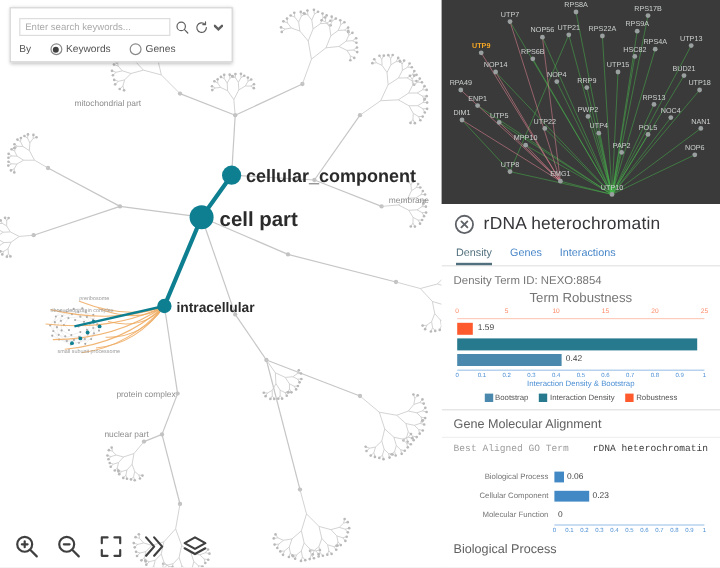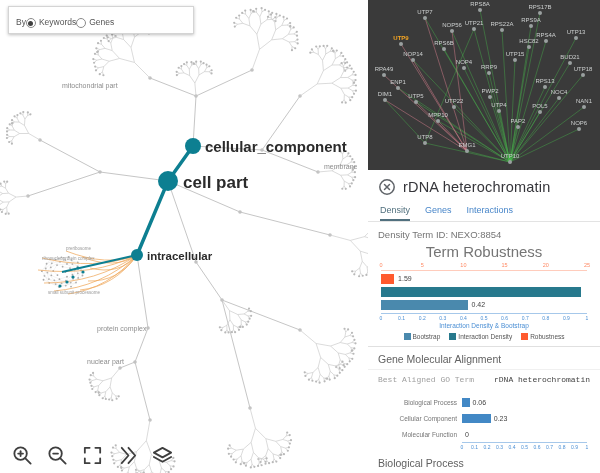--- a/index.html
+++ b/index.html
@@ -18,21 +18,21 @@
 
   
   #search-card{position:absolute;left:8px;top:6px;width:170px;background:#fff;border:1px solid #d4d4d4;
     box-shadow:0 1px 3px rgba(0,0,0,.25);padding:5px 7px 6px;z-index:6;}
   .sc-title{font-size:10px;font-weight:bold;color:#3c3c3c;}
   .sc-row{display:flex;align-items:center;gap:4px;margin-top:3px;}
   .sc-row input{flex:1;min-width:0;border:1px solid #ddd;font-size:8px;padding:2px 4px;color:#333;outline:none;font-family:"Liberation Sans",sans-serif;}
   .sc-row input::placeholder{color:#ababab;}
   .sc-icon{display:flex;cursor:pointer;}
   .sc-icon svg{stroke:#5f5f5f;fill:none;stroke-width:2;stroke-linecap:round;}
-  .sc-options{display:flex;align-items:center;gap:0;margin-top:5px;font-size:8.5px;color:#555;}
+  .sc-options{display:flex;align-items:center;gap:16px;margin-top:5px;font-size:8.5px;color:#555;}
   .radio{width:8px;height:8px;border:1px solid #8a8a8a;border-radius:50%;display:inline-block;margin-right:3px;position:relative;top:1px;}
   .radio.checked::after{content:"";position:absolute;left:1.5px;top:1.5px;right:1.5px;bottom:1.5px;background:#3f3f3f;border-radius:50%;}
   .sc-options label{display:flex;align-items:flex-start;cursor:pointer;}
 
   
   #zoom-toolbar{position:absolute;left:10px;bottom:5px;display:flex;gap:10px;z-index:6;}
   .tb-btn{width:25px;height:25px;display:flex;align-items:center;justify-content:center;cursor:pointer;}
   .tb-btn svg{stroke:#3f3f3f;fill:none;stroke-width:1.9;stroke-linecap:round;stroke-linejoin:round;}
 
   
@@ -41,21 +41,21 @@
 
   
   #detail-panel{position:absolute;left:368px;top:170px;width:232px;height:303px;background:#fff;overflow:hidden;}
   .dp-header{display:flex;align-items:center;gap:7px;padding:8px 10px 3px;}
   .dp-title{font-size:14.5px;color:#35353a;letter-spacing:.2px;}
   .close-btn{display:flex;cursor:pointer;}
   .dp-tabs{display:flex;gap:15px;padding:3px 12px 0;border-bottom:1px solid #e3e3e3;}
   .dp-tab{font-size:9px;color:#4886c9;padding:3px 0 4px;cursor:pointer;}
   .dp-tab.active{color:#51707e;border-bottom:2px solid #51707e;}
   .dp-termid{font-size:9.5px;color:#757575;padding:7px 10px 1px;}
-  .dp-chart-title{font-size:15px;color:#757575;text-align:center;margin-top:2px;}
+  .dp-chart-title{font-size:11px;color:#757575;text-align:center;margin-top:2px;}
   #robustness-chart{position:relative;margin:2px 13px 0;}
   .rb-axis-top{position:relative;height:8px;}
   .rb-axis-top span{position:absolute;transform:translateX(-50%);font-size:5.5px;color:#ff8a65;}
   .rb-line-top{border-top:1px solid #ffccbc;}
   .rb-row{position:relative;height:10px;margin:3px 0;}
   .rb-bar{height:100%;}
   .rb-val{position:absolute;top:1px;font-size:7px;color:#424242;white-space:nowrap;}
   .rb-line-bottom{border-top:1px solid #a6c8ea;margin-top:2px;}
   .rb-axis-bottom{position:relative;height:7px;}
   .rb-axis-bottom span{position:absolute;transform:translateX(-50%);font-size:5px;color:#4b8fd4;top:1px;}
@@ -1188,20 +1188,40 @@
         <text class="tminor" x="324" y="169">membrane</text>
         <text class="tminor" x="97" y="331">protein complex</text>
         <text class="tminor" x="87" y="364">nuclear part</text>
         <text class="tcluster" x="66" y="250">preribosome</text>
         <text class="tcluster" x="42" y="260">ribonucleoprotein complex</text>
         <text class="tcluster" x="48" y="294">small subunit processome</text>
       </g>
     </svg>
 
     <div id="search-card">
+      <div class="sc-row">
+        <input type="text" placeholder="Enter search keywords..." style="">
+        <span class="sc-icon">
+          <svg width="12" height="12" viewBox="0 0 24 24">
+              <circle cx="10" cy="10" r="7"></circle>
+              <line x1="15.5" y1="15.5" x2="21" y2="21"></line>
+            </svg>
+        </span>
+        <span class="sc-icon">
+          <svg width="12" height="12" viewBox="0 0 24 24">
+              <path d="M20 12a8 8 0 1 1-2.4-5.7"></path>
+              <polyline points="18.5 2.5 18.5 7 14 7"></polyline>
+            </svg>
+        </span>
+        <span class="sc-icon">
+          <svg width="8" height="8" viewBox="0 0 8 8">
+              <path d="M1 2.5l3 3 3-3"></path>
+            </svg>
+        </span>
+      </div>
       <div class="sc-options">
         <span>By</span>
         <label>
           <span class="radio checked"></span>
           <span>Keywords</span>
         </label>
         <label>
           <span class="radio"></span>
           <span>Genes</span>
         </label>

